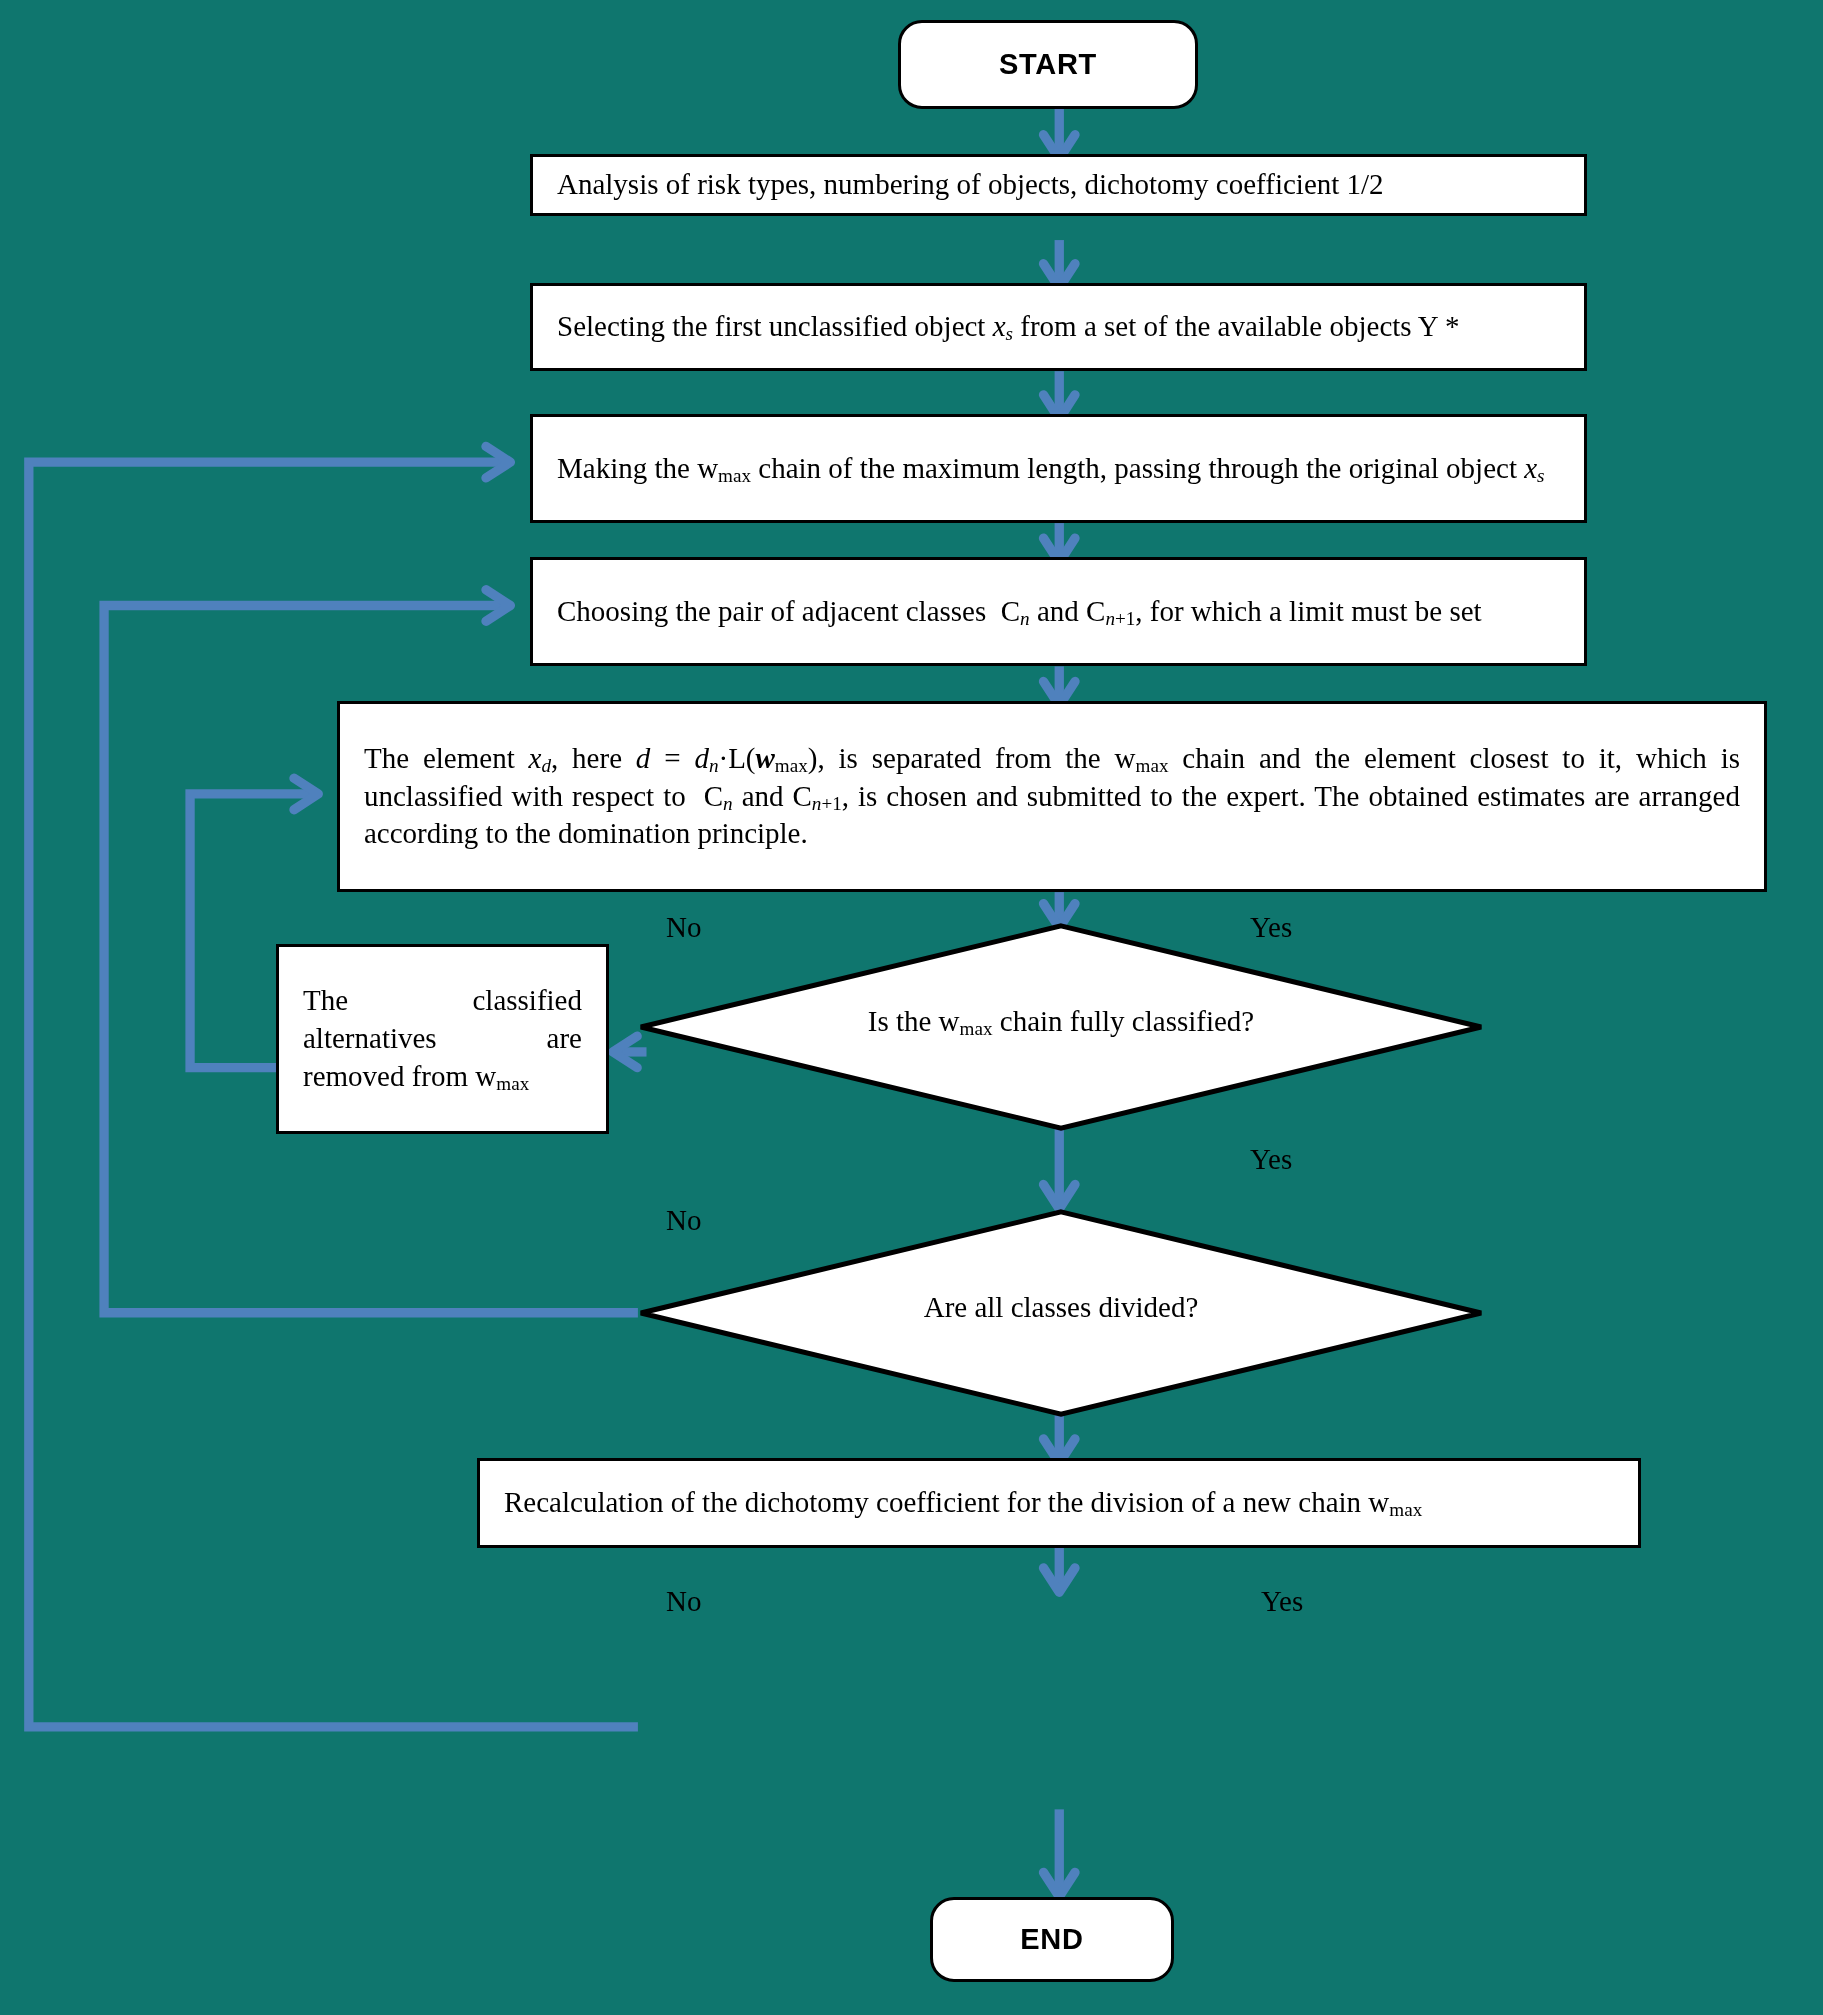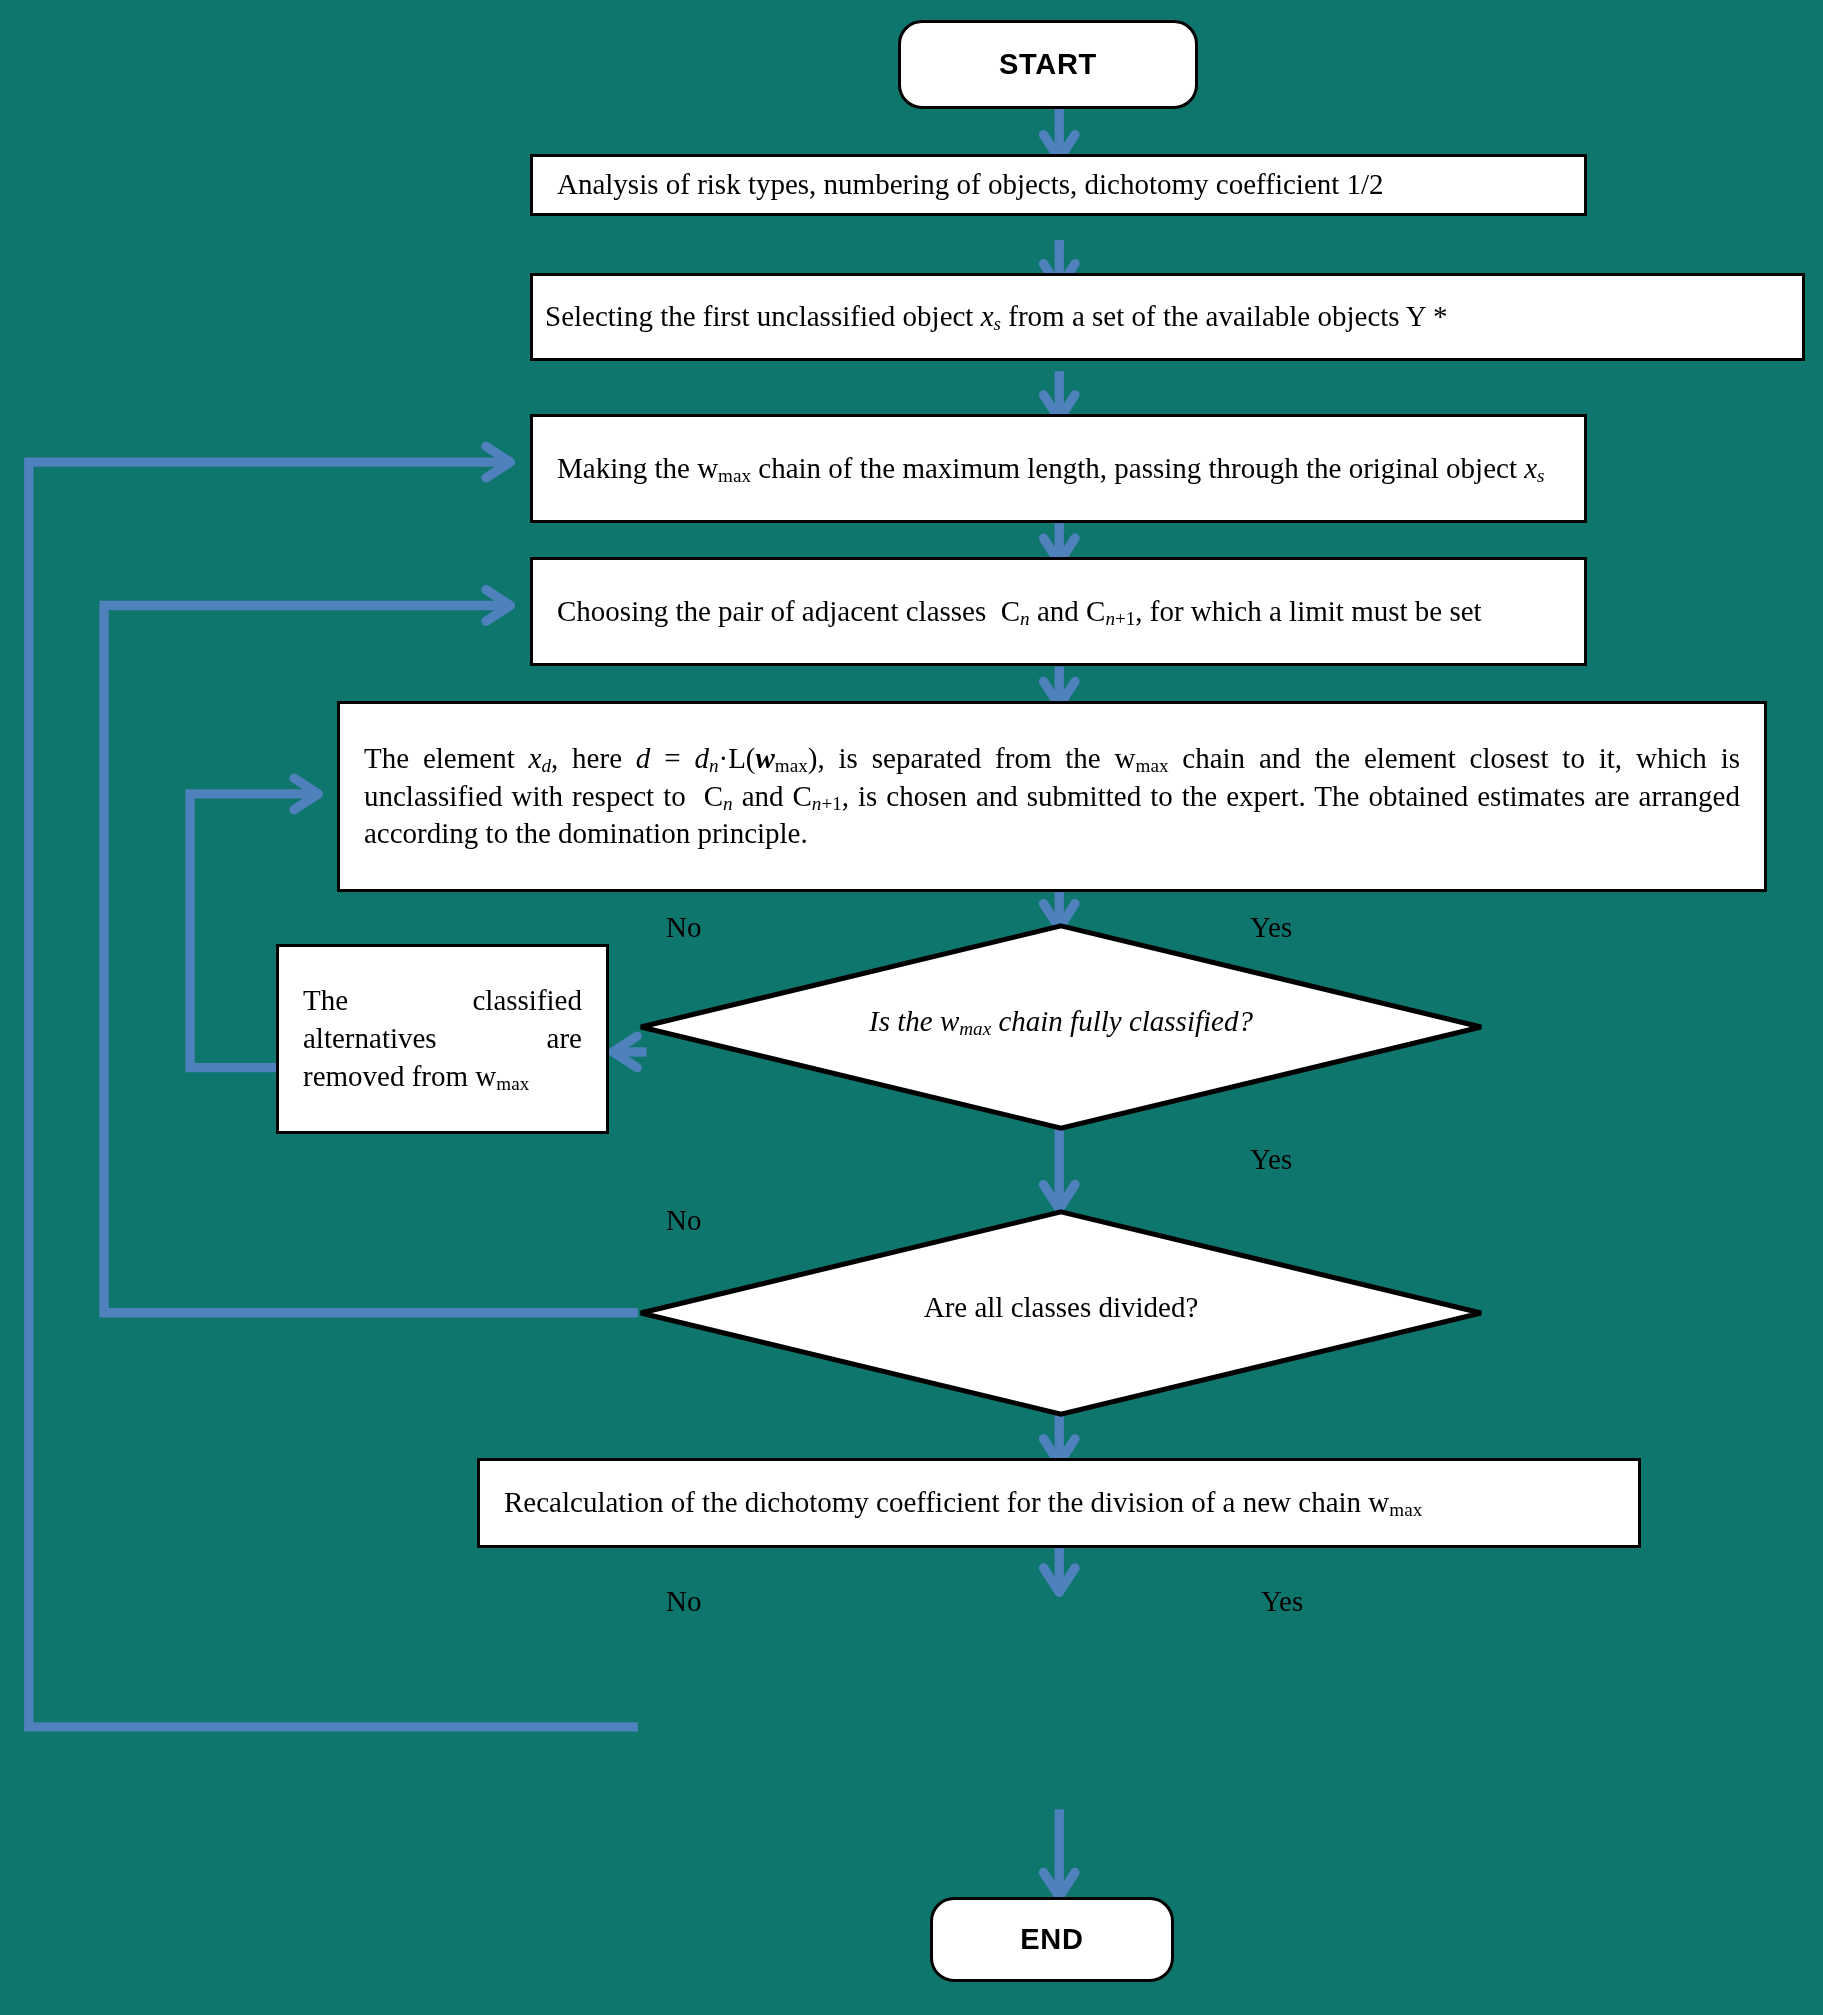--- a/index.html
+++ b/index.html
@@ -167,21 +167,21 @@
   </svg>
 
   <div class="node terminator" style="left:898px; top:20px; width:300px; height:89px;">
     <span>START</span>
   </div>
 
   <div class="node process" style="left:530px; top:154px; width:1057px; height:62px;">
     <span class="process-text">Analysis of risk types, numbering of objects, dichotomy coefficient 1/2</span>
   </div>
 
-  <div class="node process" style="left:530px; top:273px; width:1275px; height:88px;padding-left:12px;">
+  <div class="node process" style="left:530px; top:283px; width:1057px; height:88px;">
     <span class="process-text">Selecting the first unclassified object <i class="mathvar">x<sub>s</sub></i> from a set of the available objects Y *</span>
   </div>
 
   <div class="node process" style="left:530px; top:414px; width:1057px; height:109px;">
     <span class="process-text">Making the w<sub>max</sub> chain of the maximum length, passing through the original object <i class="mathvar">x<sub>s</sub></i></span>
   </div>
 
   <div class="node process" style="left:530px; top:557px; width:1057px; height:109px;">
     <span class="process-text">Choosing the pair of adjacent classes &nbsp;C<sub><i class="mathvar">n</i></sub> and C<sub><i class="mathvar">n</i>+1</sub>, for which a limit must be set</span>
   </div>
@@ -191,21 +191,21 @@
   </div>
 
   <div class="node process justify-all" style="left:276px; top:944px; width:333px; height:190px;">
     <span class="process-text">The classified alternatives are removed from w<sub>max</sub></span>
   </div>
 
   <div class="decision" style="left:638px; top:923px; width:846px; height:208px;">
     <svg width="846" height="208" viewBox="0 0 1180 290" xmlns="http://www.w3.org/2000/svg">
       <polygon points="590,4 1176,145 590,286 4,145" fill="#ffffff" stroke="#000000" stroke-width="7"></polygon>
     </svg>
-    <div class="decision-label" style="top:77px;font-style:italic;">Is the w<sub>max</sub> chain fully classified?</div>
+    <div class="decision-label" style="top:77px;">Is the w<sub>max</sub> chain fully classified?</div>
   </div>
   <div class="branch-label" style="left:666px; top:911px;">No</div>
   <div class="branch-label" style="left:1250px; top:911px;">Yes</div>
 
   <div class="decision" style="left:638px; top:1209px; width:846px; height:208px;">
     <svg width="846" height="208" viewBox="0 0 1180 290" xmlns="http://www.w3.org/2000/svg">
       <polygon points="590,4 1176,145 590,286 4,145" fill="#ffffff" stroke="#000000" stroke-width="7"></polygon>
     </svg>
     <div class="decision-label" style="top:77px;">Are all classes divided?</div>
   </div>

